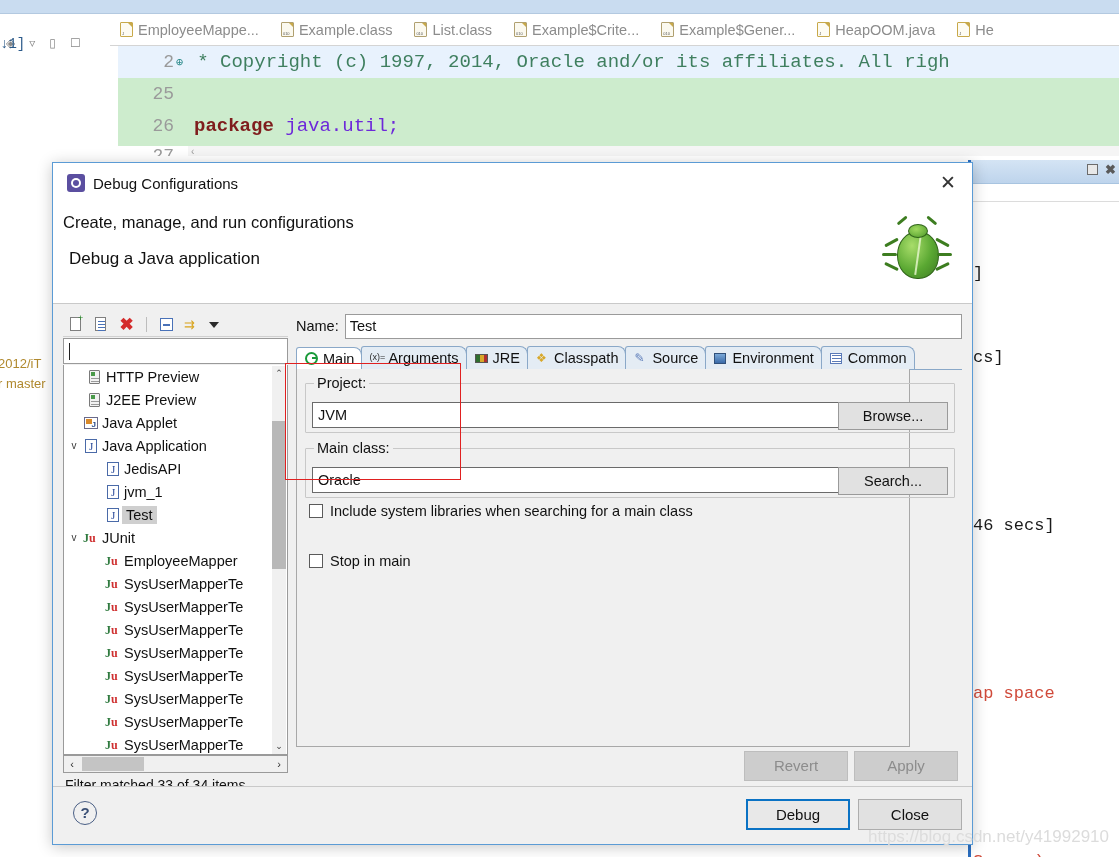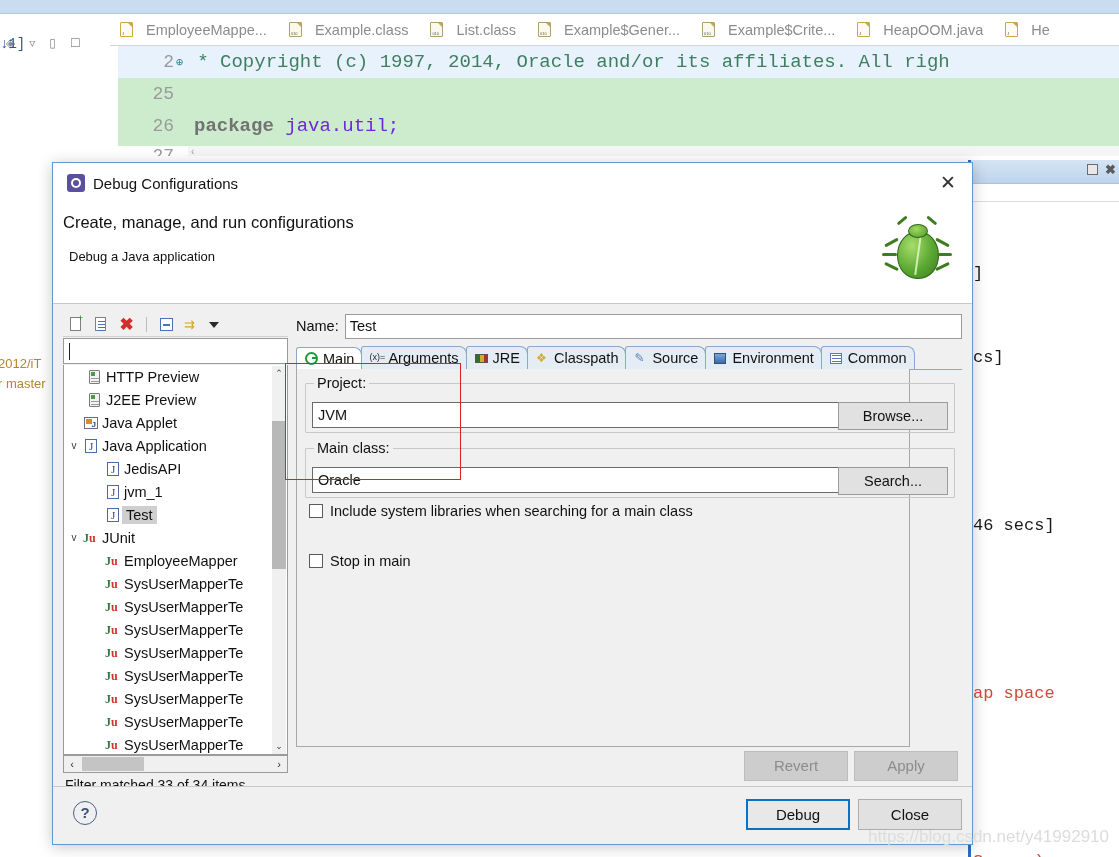--- a/index.html
+++ b/index.html
@@ -44,21 +44,21 @@
     position: absolute; left: 110px; top: 14px; width: 1009px; height: 843px;
     background: #ffffff;
   }
   .tabstrip {
     position: absolute; left: 0; top: 0; width: 1009px; height: 32px;
     background: #ffffff;
     border-bottom: 1px solid #d4d4d4;
     display: flex; align-items: center;
   }
   .etab {
-    display: flex; align-items: center; gap: 13px;
+    display: flex; align-items: center; gap: 5px;
     padding: 0 12px 0 10px; height: 46px;
     font-size: 14.5px; color: #8c8c8c;
     white-space: nowrap;
   }
   .etab .ficon {
     width: 13px; height: 15px; flex: 0 0 13px;
     border: 1px solid #c8a94a; border-radius: 1px;
     background: #fdfbf2; position: relative;
   }
   .etab .ficon.cls { border-color:#b0a070; background:#fbf9ef; }
@@ -84,21 +84,21 @@
     position: absolute; left: 8px; right: 0; height: 32px;
     font-family: "Liberation Mono", monospace; font-size: 19px;
     white-space: nowrap; display: flex; align-items: center;
   }
   .lnum {
     display: inline-block; width: 62px; text-align: right;
     color: #9a9a9a; font-size: 18px; padding-right: 6px;
   }
   .ln-mark { color:#2b8a8a; font-size:12px; margin-left:-4px; }
   .codetxt { color: #3f7f5f; padding-left: 14px; text-align: right; }
-  .kw { color: #737373; font-weight: bold; }
+  .kw { color: #7f1d1d; font-weight: bold; }
   .plain { color: #6d28d9; }
   .hl-row { background: #e8f2fd; }
   .hscroll-stub {
     position: absolute; left: 78px; top: 100px; width: 931px; height: 12px;
     background: #f5f5f5; font-size: 10px; color: #9b9b9b; padding-left: 3px;
   }
 
   
   .console-panel {
     position: absolute; left: 970px; top: 160px; width: 149px; height: 697px;
@@ -169,21 +169,21 @@
     position: absolute; left: 0; top: 40px; width: 919px; height: 101px;
     background: #ffffff;
     border-bottom: 1px solid #c9c9c9;
   }
   .dlg-head-title {
     position: absolute; left: 10px; top: 10px;
     font-size: 16.5px; color: #111;
   }
   .dlg-head-sub {
     position: absolute; left: 16px; top: 46px;
-    font-size: 13px; color: #111;
+    font-size: 17px; color: #111;
   }
   
   .bug {
     position: absolute; right: 18px; top: 12px; width: 74px; height: 74px;
   }
   .bug .body {
     position:absolute; left:17px; top:16px; width:42px; height:48px;
     background: radial-gradient(ellipse at 35% 30%, #a8dd6a 0%, #5aa832 55%, #3c7a22 100%);
     border-radius: 50% 50% 48% 48%;
     border: 1.5px solid #2f6418;
@@ -485,27 +485,27 @@
       <div class="etab">
         <span class="ficon cls">
             <span class="mini">010</span>
           </span>
         <span>List.class</span>
       </div>
       <div class="etab">
         <span class="ficon cls">
             <span class="mini">010</span>
           </span>
-        <span>Example$Gener...</span>
+        <span>Example$Crite...</span>
       </div>
       <div class="etab">
         <span class="ficon cls">
             <span class="mini">010</span>
           </span>
-        <span>Example$Crite...</span>
+        <span>Example$Gener...</span>
       </div>
       <div class="etab">
         <span class="ficon">
             <span class="mini">J</span>
           </span>
         <span>HeapOOM.java</span>
       </div>
       <div class="etab">
         <span class="ficon">
             <span class="mini">J</span>

